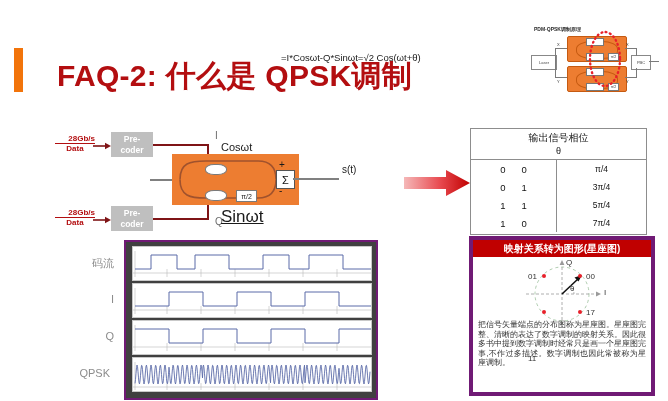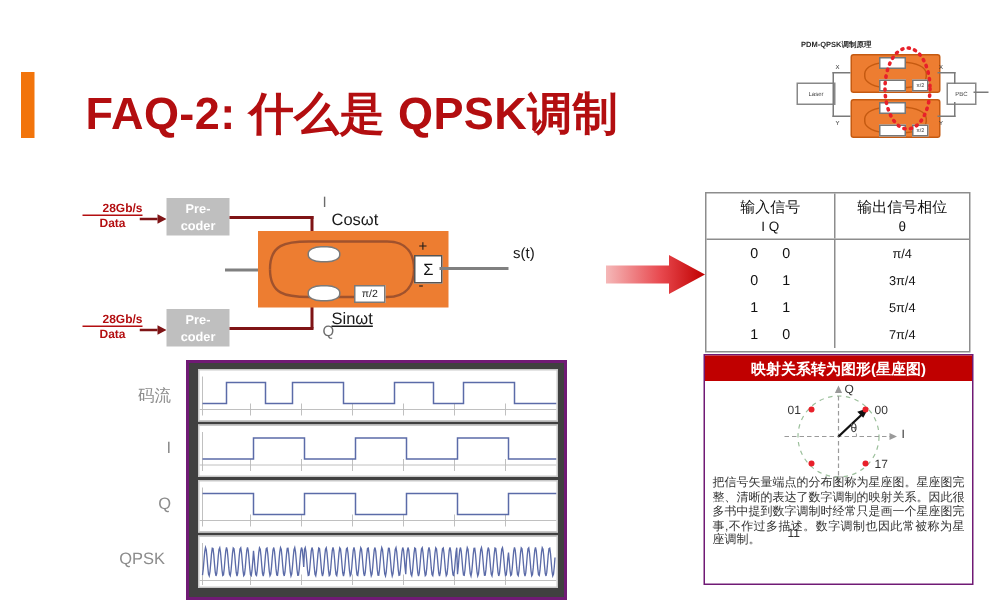--- a/index.html
+++ b/index.html
@@ -33,21 +33,21 @@
   .tdots{position:absolute;left:60px;top:6px;width:78px;height:62px;}
 
   
   .diagram{position:absolute;left:55px;top:128px;width:300px;height:110px;}
   .dlabel-red{position:absolute;color:#B30E10;font-weight:bold;font-size:8px;line-height:9px;text-align:center;}
   .dlabel-red u{text-decoration:none;border-bottom:1.4px solid #B30E10;display:block;text-align:right;}
   .precoder{position:absolute;width:42px;height:25px;background:#BFBFBF;color:#ffffff;font-weight:bold;
             font-size:8.5px;line-height:11px;text-align:center;padding-top:2px;box-sizing:border-box;}
   .modbox{position:absolute;left:117px;top:26px;width:127px;height:51px;background:#ED7D31;}
   .cosw{position:absolute;left:166px;top:13px;font-size:11px;color:#1a1a1a;}
-  .sinw{position:absolute;left:166px;top:79px;font-size:11px;color:#1a1a1a;text-decoration:underline;}
+  .sinw{position:absolute;left:166px;top:79px;font-size:17px;color:#1a1a1a;text-decoration:underline;}
   .mz{position:absolute;width:20px;height:9px;background:#ffffff;border:1px solid #7a7a7a;
       border-radius:9px/5px;}
   .pihalf{position:absolute;width:19px;height:10px;background:#ffffff;border:1px solid #7a7a7a;
           font-size:7px;color:#222;display:flex;align-items:center;justify-content:center;}
   .sum{position:absolute;left:221px;top:42px;width:17px;height:17px;background:#ffffff;border:1px solid #555;
        font-size:11px;color:#111;display:flex;align-items:center;justify-content:center;}
   .plus{position:absolute;left:224px;top:31px;font-size:10px;color:#1a1a1a;}
   .minus{position:absolute;left:224px;top:57px;font-size:10px;color:#1a1a1a;}
   .optlabel{position:absolute;left:41px;top:38px;width:74px;font-size:9px;line-height:11px;color:#A6A6A6;}
   .ilabel{position:absolute;left:160px;top:2px;font-size:10px;color:#6b6b6b;}
@@ -73,21 +73,21 @@
   .tbl-h1{width:86px;border-right:1px solid #8d8d8d;text-align:center;font-size:10px;color:#111;padding-top:2px;box-sizing:border-box;}
   .tbl-h2{flex:1;text-align:center;font-size:10px;color:#111;padding-top:2px;box-sizing:border-box;}
   .tbl-sub{font-size:9px;display:block;margin-top:1px;}
   .tbl-row{display:flex;height:18px;align-items:center;}
   .cell-iq{width:86px;border-right:1px solid #8d8d8d;display:flex;justify-content:center;gap:16px;
            font-size:9.5px;color:#111;height:100%;align-items:center;box-sizing:border-box;}
   .cell-th{flex:1;text-align:center;font-size:8.5px;color:#111;}
 
   
   .card{position:absolute;left:469px;top:236px;width:178px;height:152px;background:#ffffff;
-        border:1px solid #701a75;}
+        border:4px solid #701a75;}
   .card-head{height:17px;background:#C00000;color:#ffffff;font-size:10px;font-weight:bold;
              display:flex;align-items:center;justify-content:center;}
   .const{position:absolute;left:0;top:17px;width:178px;height:74px;}
   .cpt{position:absolute;width:4px;height:4px;border-radius:50%;background:#E8202A;}
   .clbl{position:absolute;font-size:8px;color:#333;}
   .card-text{position:absolute;left:5px;top:80px;width:168px;font-size:8px;line-height:9.6px;
              color:#333;text-align:justify;}
 
   .watermark{position:absolute;left:512px;top:372px;font-size:19px;color:#d8d8d8;font-weight:bold;
              letter-spacing:.5px;}
@@ -196,20 +196,21 @@
     <div class="sinw">Sinωt</div>
 
     <div class="sum">Σ</div>
     <div class="plus">+</div>
     <div class="minus">-</div>
 
     <div class="dline-gray" style="left:238px;top:50px;width:46px;height:1.6px;"></div>
     <div class="st-label">s(t)</div>
   </div>
 
+  <div class="eq">=I*Cosωt-Q*Sinωt=√2 Cos(ωt+θ)</div>
 
   <svg class="bigarrow" viewBox="0 0 66 26">
     <defs>
       <linearGradient id="agrad" x1="0" y1="0" x2="1" y2="0">
         <stop offset="0%" stop-color="#F5B8B8"></stop>
         <stop offset="55%" stop-color="#E8494F"></stop>
         <stop offset="100%" stop-color="#C00000"></stop>
       </linearGradient>
     </defs>
     <polygon points="0,7 42,7 42,0 66,13 42,26 42,19 0,19" fill="url(#agrad)"></polygon>
@@ -278,24 +279,20 @@
     </div>
 
     <div class="wlabel" style="left:-52px;top:14px;">码流</div>
     <div class="wlabel" style="left:-52px;top:51px;">I</div>
     <div class="wlabel" style="left:-52px;top:88px;">Q</div>
     <div class="wlabel" style="left:-56px;top:125px;">QPSK</div>
   </div>
 
   <div class="table">
     <div class="tbl-head">
-      <div class="tbl-h1">
-        <span>输入信号</span>
-        <span class="tbl-sub">I      Q</span>
-      </div>
       <div class="tbl-h2">
         <span>输出信号相位</span>
         <span class="tbl-sub">θ</span>
       </div>
     </div>
     <div class="tbl-row">
       <div class="cell-iq">
         <span>0</span>
           <span>0</span>
       </div>

